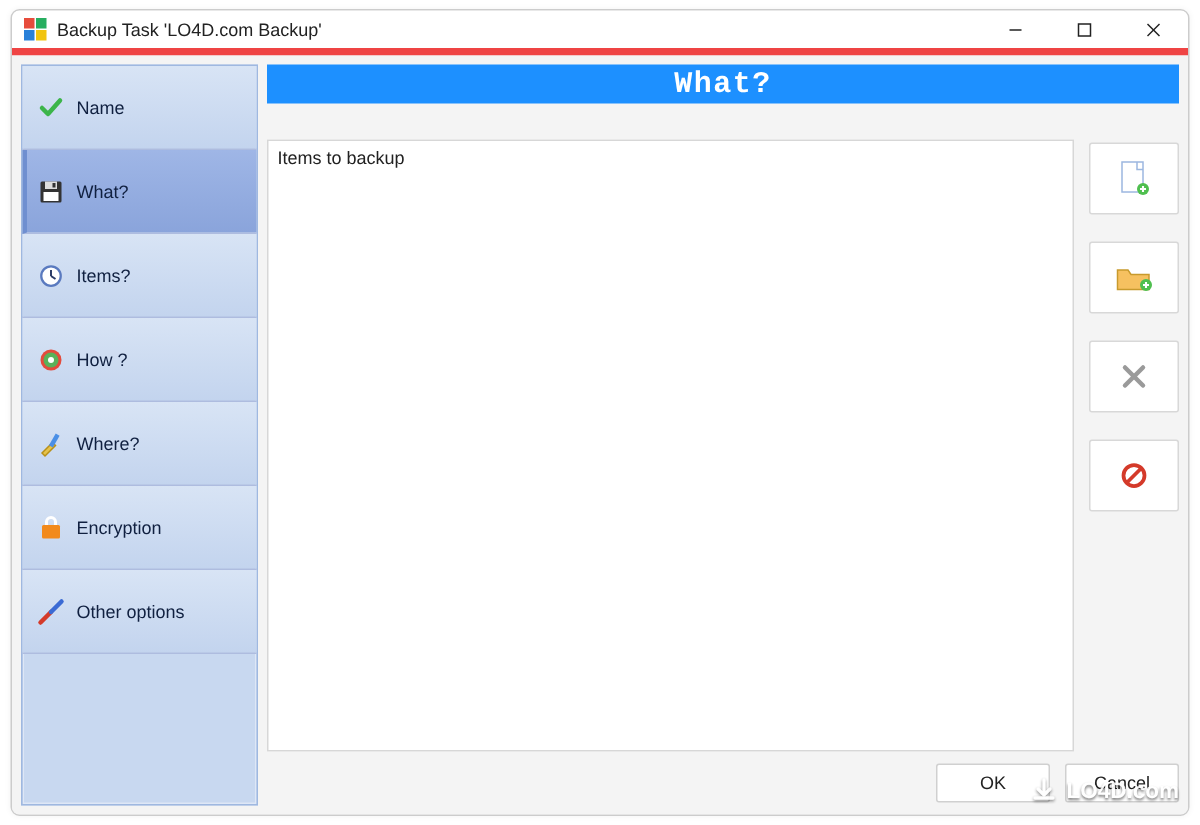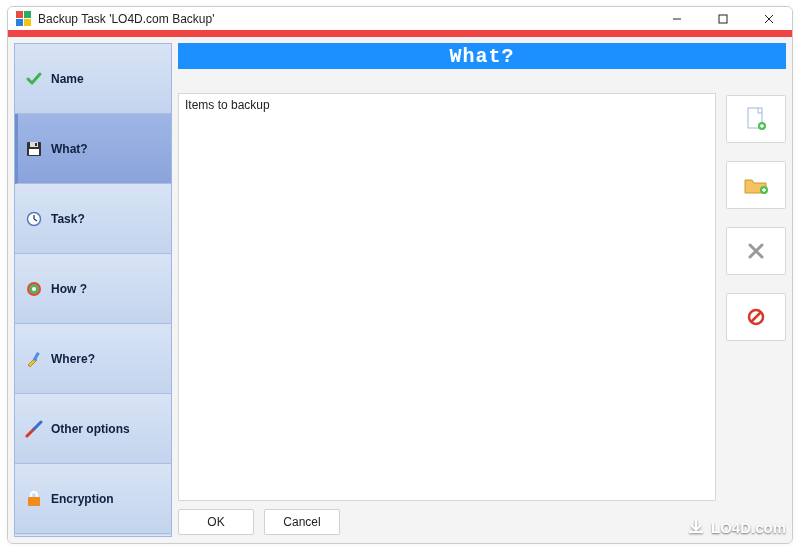--- a/index.html
+++ b/index.html
@@ -23,21 +23,21 @@
     flex-direction: column;
     overflow: hidden;
     box-shadow: 0 0 4px rgba(0,0,0,0.05);
   }
   .titlebar {
     height: 30px;
     background: #fff;
     display: flex;
     align-items: center;
     padding: 0 0 0 8px;
-    border-bottom: 7px solid #ef4444;
+    border-bottom: 5px solid #ef4444;
   }
   .titlebar .app-icon {
     width: 16px; height: 16px; margin-right: 6px;
     display: grid; grid-template-columns: 7px 7px; grid-template-rows: 7px 7px; gap: 1px;
   }
   .titlebar .app-icon span:nth-child(1){background:#e74c3c;}
   .titlebar .app-icon span:nth-child(2){background:#27ae60;}
   .titlebar .app-icon span:nth-child(3){background:#2980d9;}
   .titlebar .app-icon span:nth-child(4){background:#f1c40f;}
   .titlebar .title { flex: 0 0 auto; color: #222; font-size: 12px; }
@@ -61,28 +61,28 @@
   
   .sidebar {
     width: 158px;
     background: #c8d8f0;
     border: 1px solid #9fb8e0;
     display: flex;
     flex-direction: column;
     box-shadow: inset 0 0 0 1px rgba(255,255,255,0.4);
   }
   .sb-item {
-    height: 70px;
+    height: 56px;
     border-bottom: 1px solid #aebcdf;
     display: flex;
     align-items: center;
     padding: 0 10px;
     gap: 8px;
     color: #102040;
-    font-weight: 700;
+    font-weight: 400;
     font-size: 12px;
     background: linear-gradient(#d8e4f5, #c3d4ee);
   }
   .sb-item.selected {
     background: linear-gradient(#9fb6e6, #8aa4db);
     border-left: 3px solid #6f8fd0;
     padding-left: 7px;
   }
   .sb-icon { width: 18px; height: 18px; flex: 0 0 18px; display:flex; align-items:center; justify-content:center; }
 
@@ -145,21 +145,21 @@
     height: 48px;
     border: 1px solid #d8d8d8;
     background: #fff;
     display: flex; align-items:center; justify-content:center;
     border-radius: 2px;
   }
 
   .bottom-btns {
     height: 36px;
     display: flex;
-    justify-content: flex-start;
+    justify-content: flex-end;
     align-items: center;
     gap: 10px;
     padding-top: 6px;
   }
   .dlg-btn {
     min-width: 76px; height: 26px;
     background: #fff;
     border: 1px solid #d0d0d0;
     display:flex; align-items:center; justify-content:center;
     font-size: 12px; color:#222;
@@ -240,21 +240,21 @@
       </div>
 
       <div class="sb-item">
         <span class="sb-icon">
           <svg width="16" height="16" viewBox="0 0 16 16">
               <circle cx="8" cy="8" r="6.5" fill="#fff" stroke="#5a7abf" stroke-width="1.5"></circle>
               <line x1="8" y1="8" x2="8" y2="4" stroke="#2a3a66" stroke-width="1.3"></line>
               <line x1="8" y1="8" x2="11" y2="10" stroke="#2a3a66" stroke-width="1.3"></line>
             </svg>
         </span>
-        <span>Task?</span>
+        <span>Items?</span>
       </div>
 
       <div class="sb-item">
         <span class="sb-icon">
           <svg width="16" height="16" viewBox="0 0 16 16">
               <circle cx="8" cy="8" r="7" fill="#e34b3c"></circle>
               <circle cx="8" cy="8" r="5" fill="#59b159"></circle>
               <circle cx="8" cy="8" r="2" fill="#fff"></circle>
             </svg>
         </span>
@@ -266,36 +266,36 @@
           <svg width="18" height="18" viewBox="0 0 18 18">
               <path d="M3 15 L10 8 L12 10 L5 17 Z" fill="#e6c24a" stroke="#b89018"></path>
               <rect x="10" y="2" width="3" height="9" fill="#4a8fe6" transform="rotate(30 11 6)"></rect>
             </svg>
         </span>
         <span>Where?</span>
       </div>
 
       <div class="sb-item">
         <span class="sb-icon">
+          <svg width="14" height="16" viewBox="0 0 14 16">
+              <rect x="1" y="6" width="12" height="9" rx="1" fill="#f28a1c"></rect>
+              <path d="M4 6 V4 a3 3 0 0 1 6 0 V6" fill="none" stroke="#fff" stroke-width="2"></path>
+            </svg>
+        </span>
+        <span>Encryption</span>
+      </div>
+
+      <div class="sb-item">
+        <span class="sb-icon">
           <svg width="18" height="18" viewBox="0 0 18 18">
               <path d="M2 16 L9 9" stroke="#d43a2a" stroke-width="3" stroke-linecap="round"></path>
               <path d="M16 2 L9 9" stroke="#3a6ad4" stroke-width="3" stroke-linecap="round"></path>
             </svg>
         </span>
         <span>Other options</span>
-      </div>
-
-      <div class="sb-item">
-        <span class="sb-icon">
-          <svg width="14" height="16" viewBox="0 0 14 16">
-              <rect x="1" y="6" width="12" height="9" rx="1" fill="#f28a1c"></rect>
-              <path d="M4 6 V4 a3 3 0 0 1 6 0 V6" fill="none" stroke="#fff" stroke-width="2"></path>
-            </svg>
-        </span>
-        <span>Encryption</span>
       </div>
 
     </div>
 
     <div class="main">
       <div class="page-header">What?</div>
 
       <div class="content-row">
 
         <div class="list-panel">

